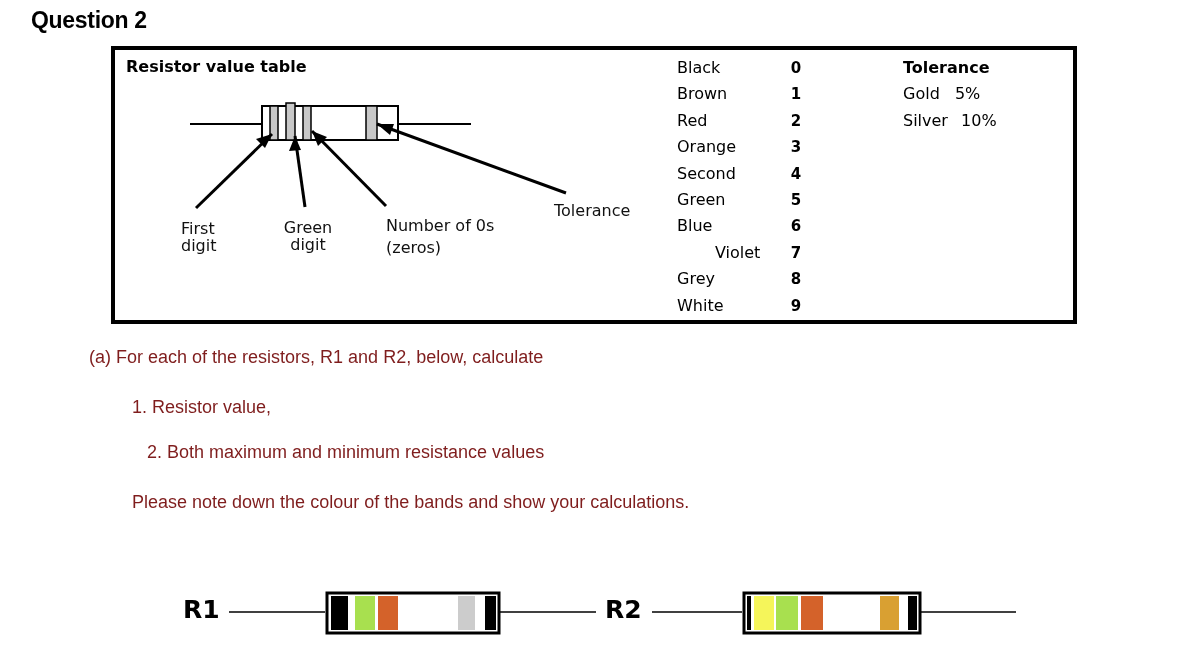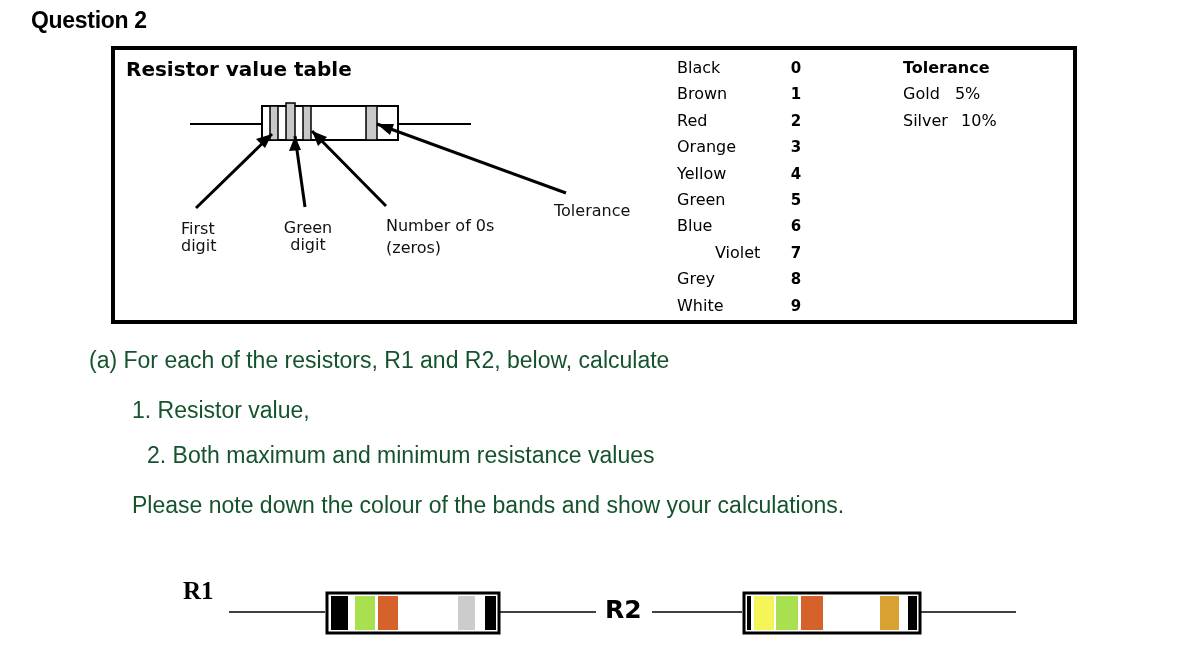--- a/index.html
+++ b/index.html
@@ -7,28 +7,28 @@
     width: 1200px; height: 662px; background: #ffffff; position: relative; overflow: hidden;
     font-family: "Liberation Sans", sans-serif; color: #000;
   }
   .abs { position: absolute; }
   #question-title { left: 31px; top: 7px; font-size: 23px; font-weight: bold; letter-spacing: -0.3px; }
   #table-box {
     left: 111px; top: 46px; width: 958px; height: 270px;
     border: 4px solid #000; box-sizing: content-box;
   }
   .dv { font-family: "DejaVu Sans", sans-serif; }
-  #table-heading { left: 126px; top: 57px; font-size: 20px; font-weight: bold; }
+  #table-heading { left: 126px; top: 57px; font-size: 16px; font-weight: bold; }
   .lbl { font-size: 16px; line-height: 17px; color: #111; }
   .col-name { left: 677px; font-size: 16px; }
   .col-val { left: 786px; width: 20px; text-align: center; font-size: 15px; font-weight: bold; }
   #tol-head { left: 903px; top: 58px; font-size: 16px; font-weight: bold; }
   .tol-row { left: 903px; font-size: 16px; }
   #diagram-svg { left: 0; top: 0; }
-  .q-text { font-size: 23px; color: #14532d; }
+  .q-text { font-size: 18px; color: #7f1d1d; }
   .r-label { font-size: 25px; font-weight: bold; }
 </style>
 </head>
 <body>
 
 <div id="question-title" class="abs">Question 2</div>
 
 <div id="table-box" class="abs"></div>
 
 <div id="table-heading" class="abs dv">Resistor value table</div>
@@ -67,21 +67,21 @@
 
 <div id="color-list">
     <div class="abs col-name dv" style="top: 58px;">Black</div>
     <div class="abs col-val dv" style="top: 59px;">0</div>
     <div class="abs col-name dv" style="top: 84.4px;">Brown</div>
     <div class="abs col-val dv" style="top: 85.4px;">1</div>
     <div class="abs col-name dv" style="top: 110.8px;">Red</div>
     <div class="abs col-val dv" style="top: 111.8px;">2</div>
     <div class="abs col-name dv" style="top: 137.2px;">Orange</div>
     <div class="abs col-val dv" style="top: 138.2px;">3</div>
-    <div class="abs col-name dv" style="top: 163.6px;">Yellow</div>
+    <div class="abs col-name dv" style="top: 163.6px;">Second</div>
     <div class="abs col-val dv" style="top: 164.6px;">4</div>
     <div class="abs col-name dv" style="top: 190px;">Green</div>
     <div class="abs col-val dv" style="top: 191px;">5</div>
     <div class="abs col-name dv" style="top: 216.4px;">Blue</div>
     <div class="abs col-val dv" style="top: 217.4px;">6</div>
     <div class="abs col-name dv" style="top: 242.8px; margin-left: 38px;">Violet</div>
     <div class="abs col-val dv" style="top: 243.8px;">7</div>
     <div class="abs col-name dv" style="top: 269.2px;">Grey</div>
     <div class="abs col-val dv" style="top: 270.2px;">8</div>
     <div class="abs col-name dv" style="top: 295.6px;">White</div>
@@ -96,21 +96,21 @@
 <div class="abs tol-row dv" style="top:111px;">
   <span>Silver</span>
   <span style="margin-left:8px;">10%</span>
 </div>
 
 <div class="abs q-text" style="left:89px;top:347px;">(a) For each of the resistors, R1 and R2, below, calculate</div>
 <div class="abs q-text" style="left:132px;top:397px;">1. Resistor value,</div>
 <div class="abs q-text" style="left:147px;top:442px;">2. Both maximum and minimum resistance values</div>
 <div class="abs q-text" style="left:132px;top:492px;">Please note down the colour of the bands and show your calculations.</div>
 
-<div class="abs r-label dv" style="left:183px;top:577px;font-family:Liberation Serif, serif;">R1</div>
+<div class="abs r-label dv" style="left:183px;top:595px;">R1</div>
 <svg class="abs" style="left:0;top:0;" width="1200" height="662">
   <line x1="229" y1="612" x2="325" y2="612" stroke="#000" stroke-width="1.5"></line>
   <line x1="500" y1="612" x2="596" y2="612" stroke="#000" stroke-width="1.5"></line>
   <rect x="327" y="593" width="172" height="40" fill="#fff" stroke="#000" stroke-width="3"></rect>
   <rect x="331" y="596" width="17" height="34" fill="#000"></rect>
   <rect id="r1-b0" x="355" y="596" width="20" height="34" fill="#a8e04f"></rect>
   <rect id="r1-b1" x="378" y="596" width="20" height="34" fill="#d4622a"></rect>
   <rect id="r1-b2" x="458" y="596" width="17" height="34" fill="#cccccc"></rect>
   <rect x="485" y="596" width="11" height="34" fill="#000"></rect>
 </svg>

